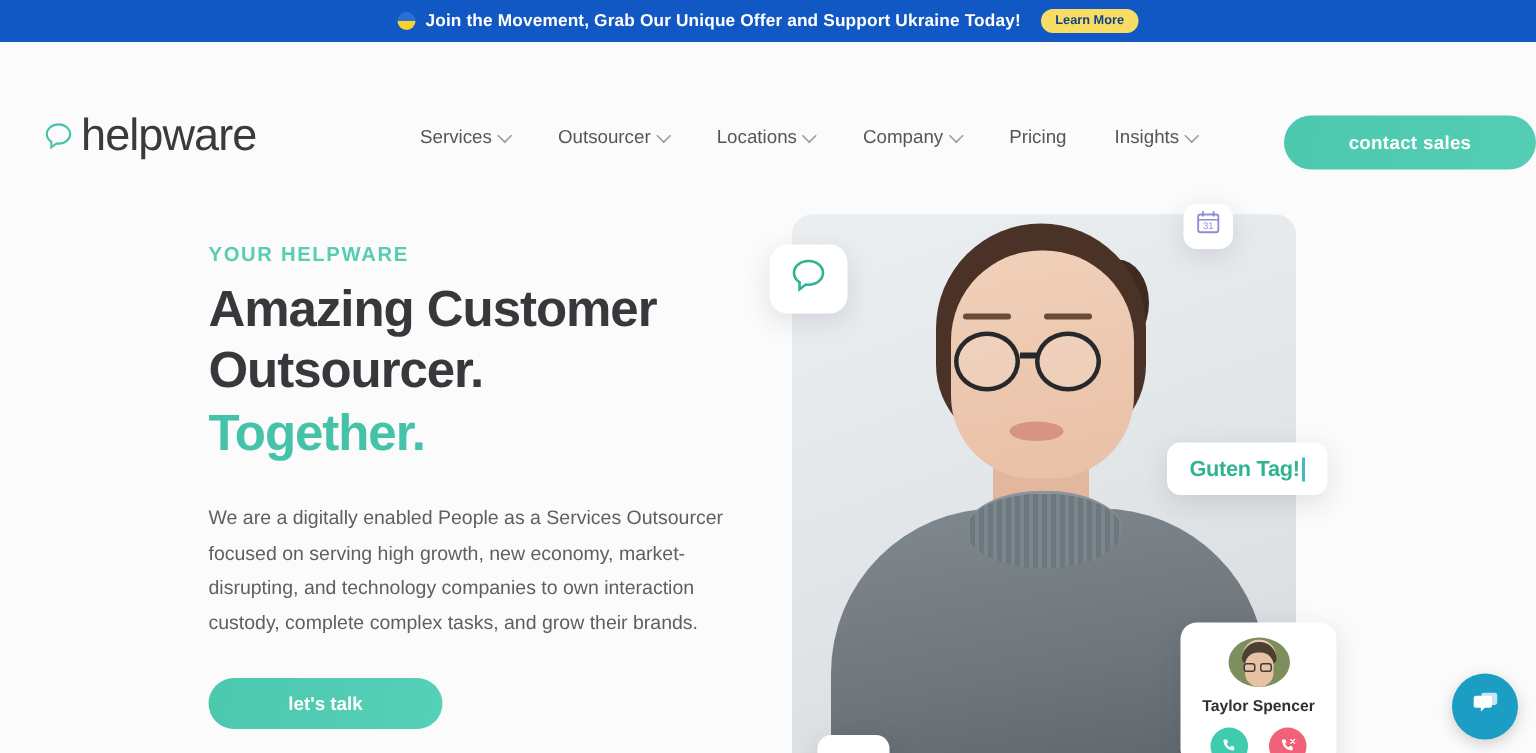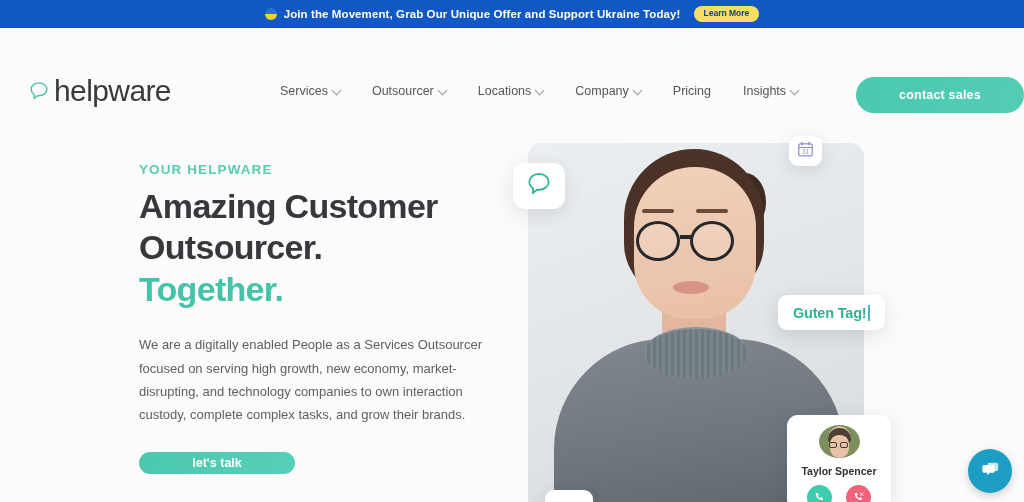--- a/index.html
+++ b/index.html
@@ -76,21 +76,21 @@
   .hero-title {
     font-size: 34px; line-height: 1.22; font-weight: bold;
     color: #36383c; letter-spacing: -0.7px;
   }
   .hero-title .accent { color: #45c3a8; }
   .hero-para {
     margin-top: 23px; width: 348px;
     font-size: 13px; line-height: 1.78; color: #5d5f64;
   }
   .lets-talk-btn {
-    margin-top: 26px; width: 156px; height: 22px; border-radius: 17px;
+    margin-top: 26px; width: 156px; height: 34px; border-radius: 17px;
     background: linear-gradient(100deg, #4cc8af 0%, #56d0b6 100%);
     color: #ffffff; font-size: 12.5px; font-weight: bold;
     display: flex; align-items: center; justify-content: center;
     border: none; cursor: pointer;
   }
 
   
   .hero-visual {
     position: absolute; left: 528px; top: 143px; width: 336px; height: 359px;
     border-radius: 14px 14px 0 0; overflow: hidden;

